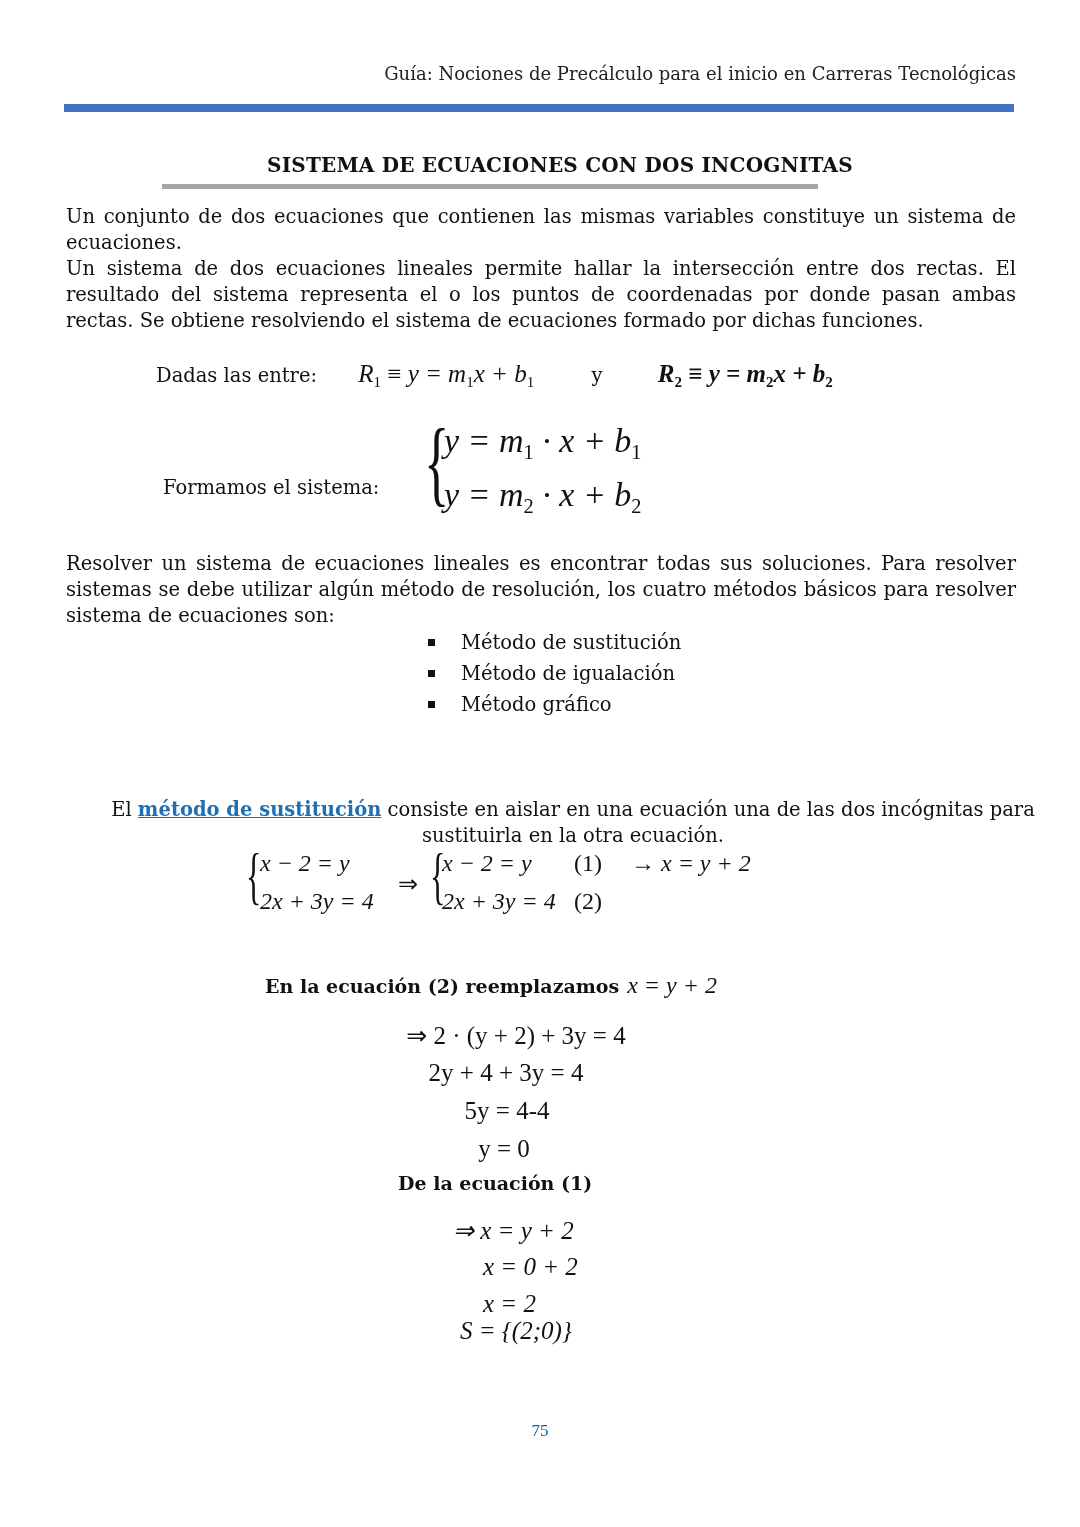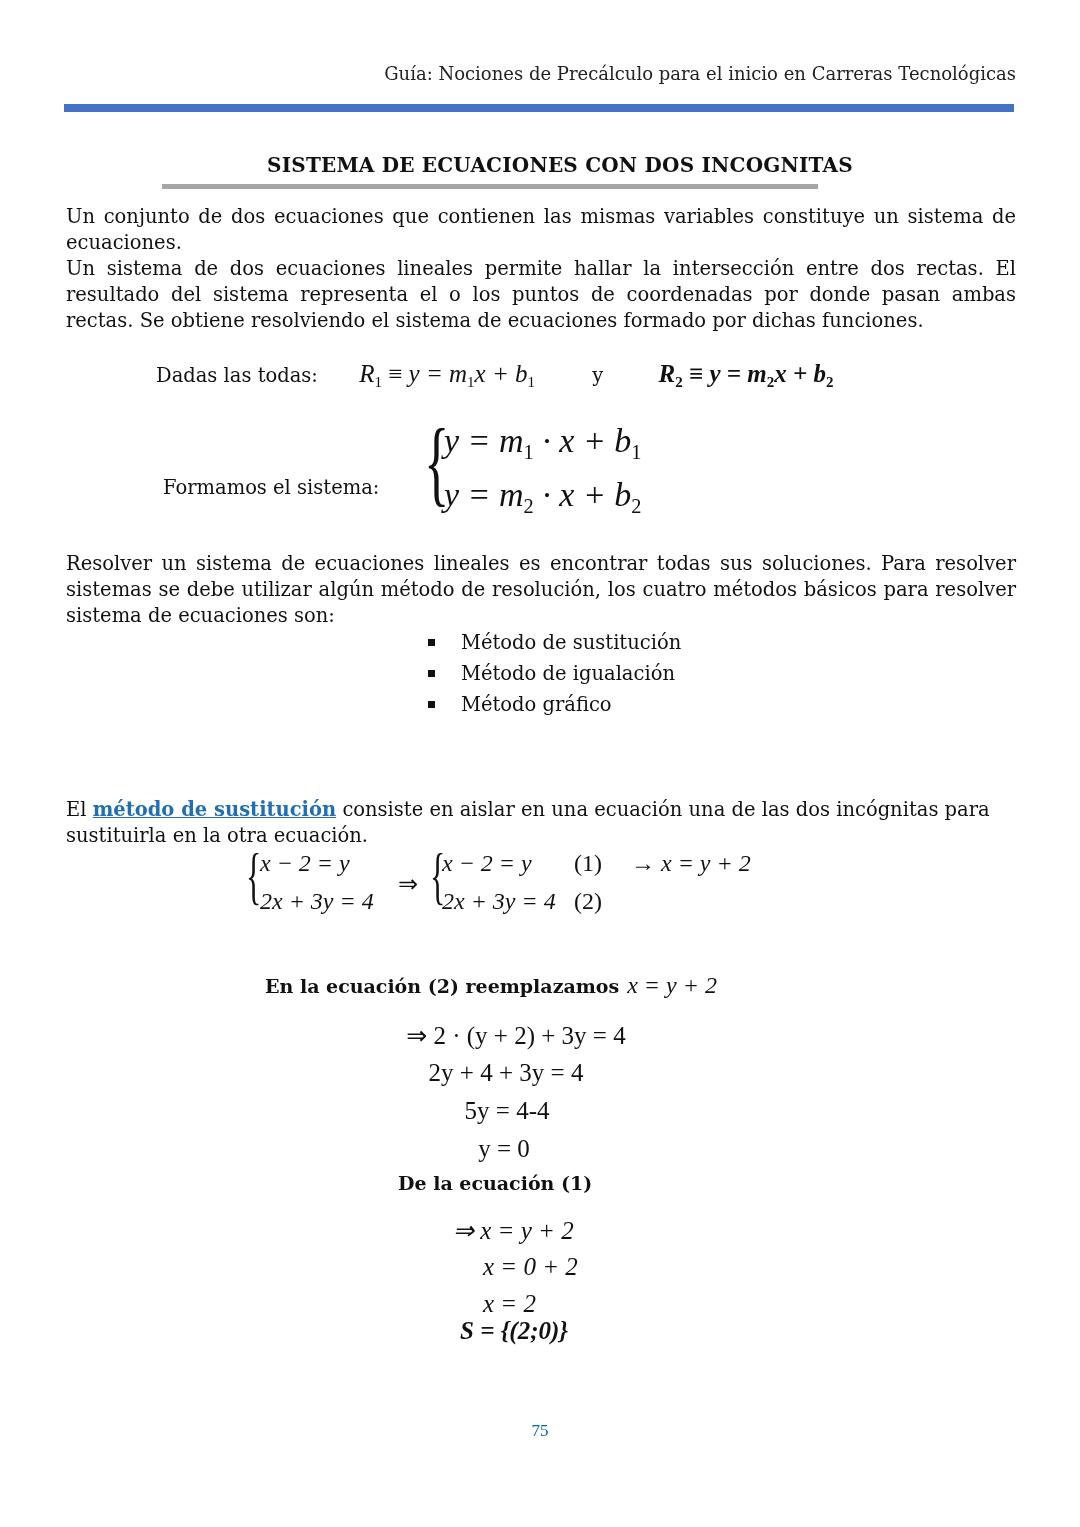--- a/index.html
+++ b/index.html
@@ -41,21 +41,21 @@
 
 <div class="abs title">SISTEMA DE ECUACIONES CON DOS INCOGNITAS</div>
 <div class="abs title-rule"></div>
 
 <div class="abs para" style="top:204px;">
   <p>Un conjunto de dos ecuaciones que contienen las mismas variables constituye un sistema de ecuaciones.</p>
   <p>Un sistema de dos ecuaciones lineales permite hallar la intersección entre dos rectas. El resultado del sistema representa el o los puntos de coordenadas por donde pasan ambas rectas. Se obtiene resolviendo el sistema de ecuaciones formado por dichas funciones.</p>
 </div>
 
 <div class="abs rects-line">
-  <span class="lbl">Dadas las todas:</span>
+  <span class="lbl">Dadas las entre:</span>
   <span class="eq" style="margin-left:36px;"><i class="v">R</i><sub>1</sub> <span>≡</span> <i class="v">y = m</i><sub>1</sub><i class="v">x + b</i><sub>1</sub></span>
   <span class="lbl" style="margin-left:52px;">y</span>
   <span class="eq" style="margin-left:50px;font-weight:bold;"><i class="v">R</i><sub>2</sub> <span>≡</span> <i class="v">y = m</i><sub>2</sub><i class="v">x + b</i><sub>2</sub></span>
 </div>
 
 <div class="abs sys-label">Formamos el sistema:</div>
 <div class="abs sys1">
   <span class="brace">{</span>
   <div class="row" style="top:0;"><i class="v">y = m</i><sub>1</sub><i class="v"> · x + b</i><sub>1</sub></div>
   <div class="row" style="top:54px;"><i class="v">y = m</i><sub>2</sub><i class="v"> · x + b</i><sub>2</sub></div>
@@ -71,21 +71,21 @@
   <div class="item">
       <span class="sq"></span>
       <span>Método de igualación</span>
     </div>
   <div class="item">
       <span class="sq"></span>
       <span>Método gráfico</span>
     </div>
 </div>
 
-<div class="abs para" style="top:797px; text-align:left;">
+<div class="abs para" style="top:797px; text-align:center;margin-left:32px;">
   <span>El </span><span class="link">método de sustitución</span><span> consiste en aislar en una ecuación una de las dos incógnitas para sustituirla en la otra ecuación.</span>
 </div>
 
 <div class="abs sys2">
   <span class="b" style="left:0;">{</span>
   <i class="t v" style="left:14px; top:0;">x − 2 = y</i>
   <i class="t v" style="left:14px; top:38px;">2x + 3y = 4</i>
   <span class="t" style="left:152px; top:20px;">⇒</span>
   <span class="b" style="left:184px;">{</span>
   <i class="t v" style="left:196px; top:0;">x − 2 = y</i>
@@ -103,15 +103,15 @@
 <div class="abs center-eq" style="top:1021px; left:-24px;">⇒ 2 · (y + 2) + 3y = 4</div>
 <div class="abs center-eq" style="top:1059px; left:-34px;">2y + 4 + 3y = 4</div>
 <div class="abs center-eq" style="top:1097px; left:-33px;">5y = 4-4</div>
 <div class="abs center-eq" style="top:1135px; left:-36px;">y = 0</div>
 
 <div class="abs bold-line" style="left:398px; top:1172px;">De la ecuación (1)</div>
 
 <div class="abs math" style="left:453px; top:1216px; font-size:25px; white-space:nowrap;"><i class="v">⇒ x = y + 2</i></div>
 <div class="abs math" style="left:483px; top:1253px; font-size:25px; white-space:nowrap;"><i class="v">x = 0 + 2</i></div>
 <div class="abs math" style="left:483px; top:1290px; font-size:25px; white-space:nowrap;"><i class="v">x = 2</i></div>
-<div class="abs math" style="left:460px; top:1317px; font-size:25px; white-space:nowrap;font-weight:bold;"><i class="v">S = {(2;0)}</i></div>
+<div class="abs math" style="left:460px; top:1317px; font-size:25px; white-space:nowrap;"><i class="v">S = {(2;0)}</i></div>
 
 <div class="abs pagenum">75</div>
 
 </body></html>

